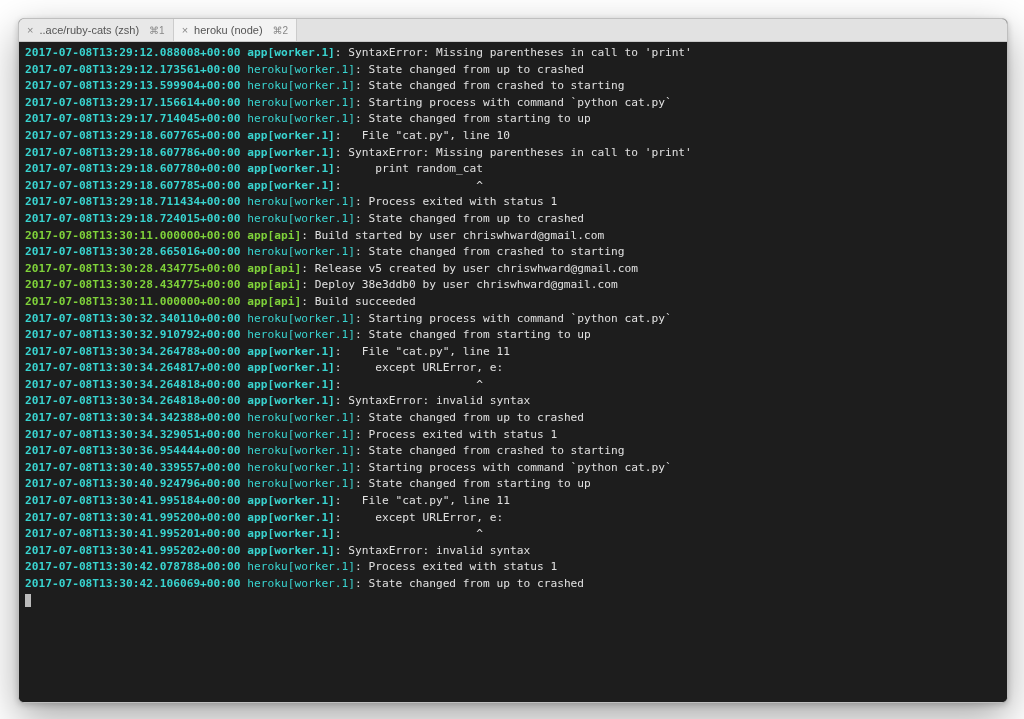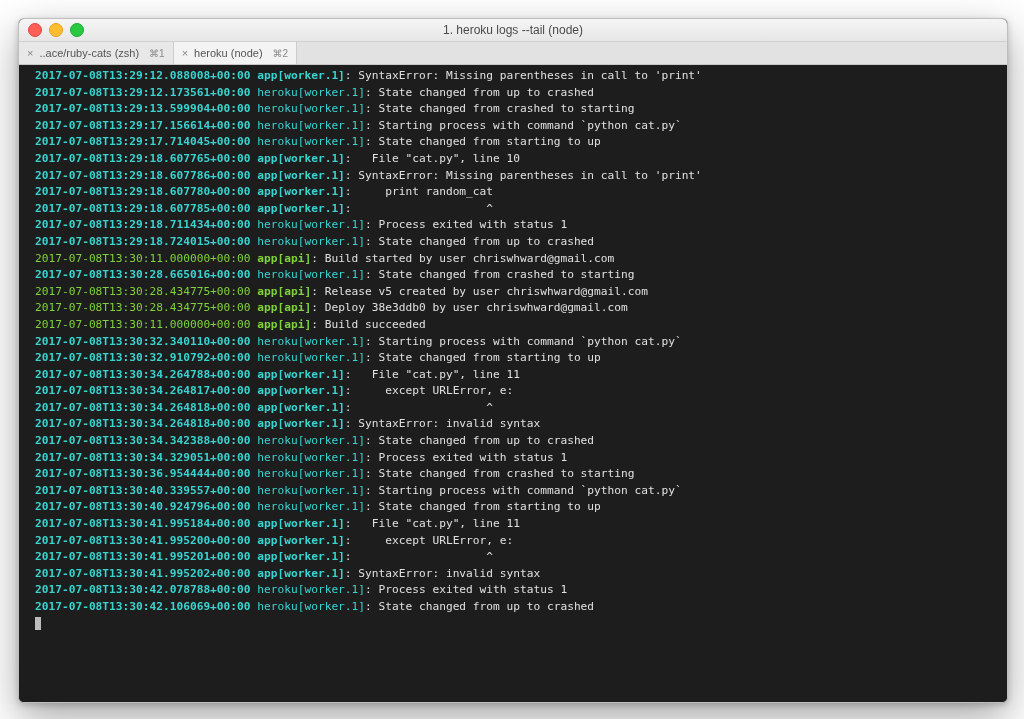--- a/index.html
+++ b/index.html
@@ -69,54 +69,46 @@
     border-right:1px solid #ccc;
     gap:6px;
     background:#e8e8e8;
   }
   .tab .x { color:#888; font-size:11px;}
   .tab.active { background:#f3f3f3;}
   .tab .short { font-size:10px; color:#888; margin-left:4px;}
   .term {
     flex:1;
     background:#1d1d1d;
-    padding:3px 6px 6px 16px;
+    padding:3px 6px 6px 6px;
     font-family: "Menlo","Consolas",monospace;
     font-size:11.2px;
     line-height:16.6px;
     color:#d9d9d9;
     overflow:hidden;
     white-space:pre;
   }
   .ts { color:#39d4d0; font-weight:bold;}
   .src-app { color:#39d4d0; font-weight:bold;}
   .src-heroku { color:#39d4d0; font-weight:normal;}
   .src-api { color:#7fd23a; font-weight:bold;text-align:right;}
-  .ts-api { color:#7fd23a; font-weight:normal;}
+  .ts-api { color:#7fd23a; font-weight:bold;}
   .msg { color:#e0e0e0;}
   .cursor {
     display:inline-block;
     width:6px;
     height:13px;
     background:#bcbcbc;
     vertical-align:middle;
   }
 </style>
 </head>
 <body>
 
 <div class="window">
-  <div class="titlebar">
-    <div class="traffic">
-      <div class="dot red"></div>
-      <div class="dot yellow"></div>
-      <div class="dot green"></div>
-    </div>
-    <div class="wtitle">1. heroku logs --tail (node)</div>
-  </div>
 
   <div class="tabbar">
     <div class="tab">
       <span class="x">×</span>
       <span>..ace/ruby-cats (zsh)</span>
       <span class="short">⌘1</span>
     </div>
     <div class="tab active">
       <span class="x">×</span>
       <span>heroku (node)</span>

